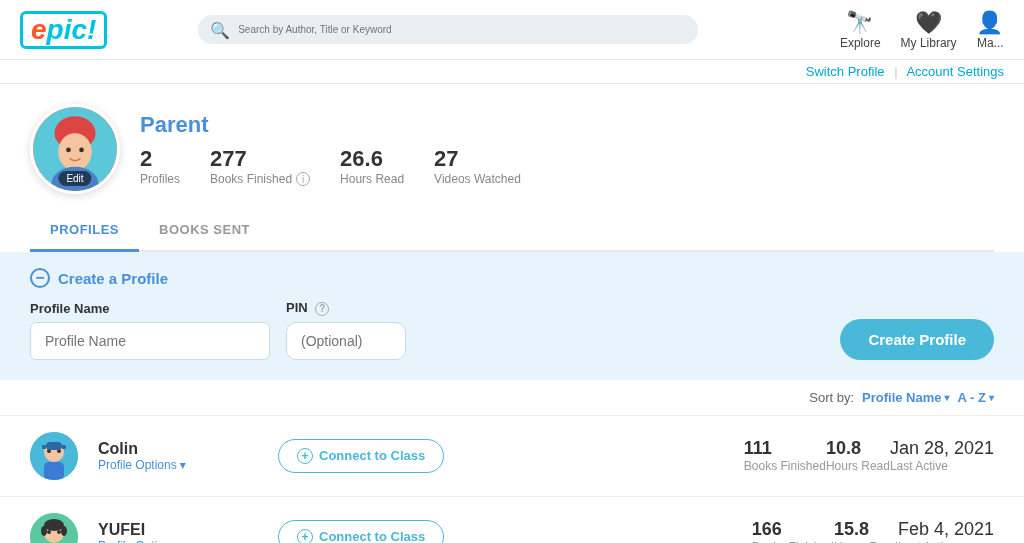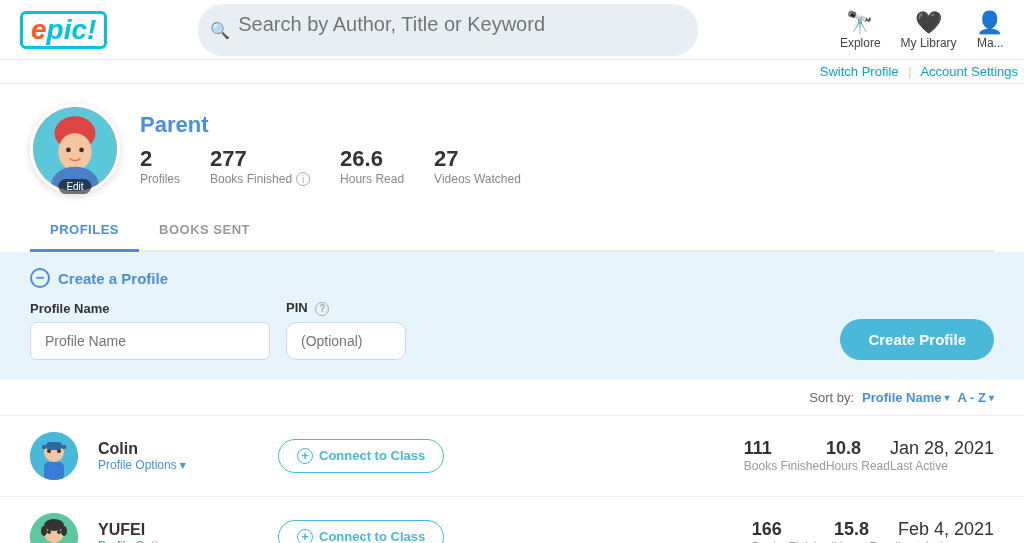--- a/index.html
+++ b/index.html
@@ -28,25 +28,25 @@
     }
     .logo span { color: #ff5722; }
     .search-bar {
       flex: 1;
       max-width: 500px;
       position: relative;
       margin: 0 auto;
     }
     .search-bar input {
       width: 100%;
-      padding: 9px 16px 20px 40px;
+      padding: 9px 16px 9px 40px;
       border: none;
       border-radius: 25px;
       background: #e8eef2;
-      font-size: 20px;
+      font-size: 10px;
       color: #666;
       outline: none;
     }
     .search-icon-wrap {
       position: absolute;
       left: 12px;
       top: 50%;
       transform: translateY(-50%);
       color: #888;
       font-size: 16px;
@@ -63,21 +63,21 @@
       align-items: center;
       cursor: pointer;
       color: #444;
       font-size: 12px;
     }
     .header-nav-item .icon { font-size: 22px; color: #555; }
     .header-nav-item.active .icon { color: #8b6bbf; }
     .switch-profile-bar {
       background: #fff;
       text-align: right;
-      padding: 4px 6px;
+      padding: 4px 20px;
       font-size: 13px;
       border-bottom: 1px solid #e8e8e8;
     }
     .switch-profile-bar a {
       color: #00a8cc;
       text-decoration: none;
       cursor: pointer;
     }
     .switch-profile-bar span { color: #ccc; margin: 0 6px; }
 
@@ -106,21 +106,21 @@
       overflow: hidden;
       display: flex;
       align-items: center;
       justify-content: center;
       border: 3px solid #fff;
       box-shadow: 0 2px 8px rgba(0,0,0,0.15);
     }
     .avatar-svg { width: 100%; height: 100%; }
     .edit-badge {
       position: absolute;
-      bottom: 0;
+      bottom: 8px;
       left: 50%;
       transform: translateX(-50%);
       background: rgba(0,0,0,0.55);
       color: #fff;
       font-size: 10px;
       padding: 2px 8px;
       border-radius: 10px;
       cursor: pointer;
     }
     .profile-info h1 {

